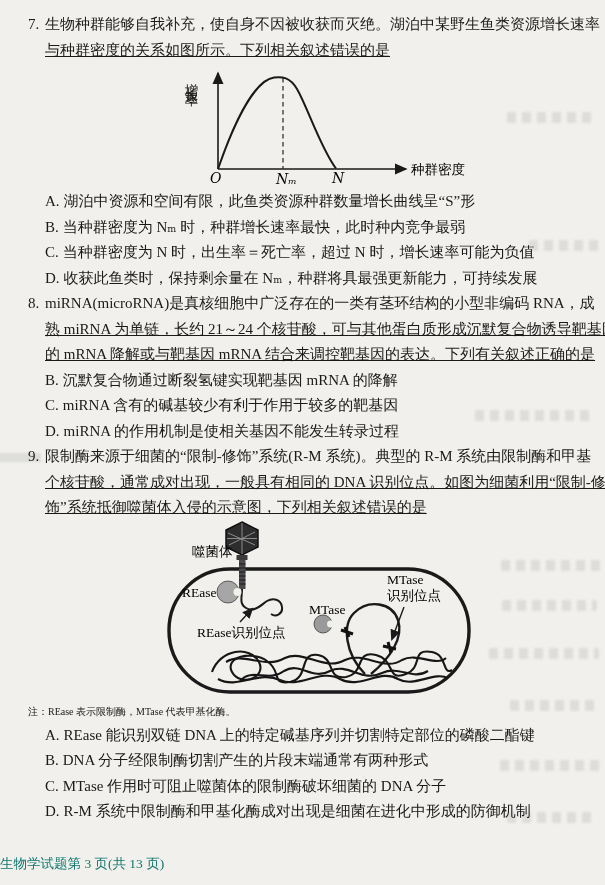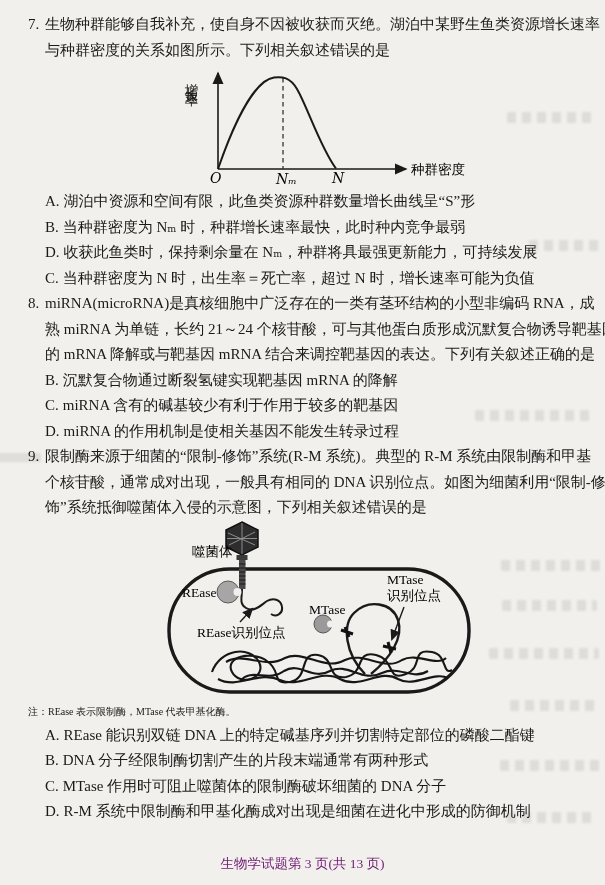--- a/index.html
+++ b/index.html
@@ -11,21 +11,21 @@
     background:#f1f0ec;
     color:#1a1a1a;
     font-family:"Liberation Serif","DejaVu Serif",serif;
     font-size:15px;
     line-height:25.5px;
     overflow:hidden;
     padding:12px 14px 0 28px;
   }
   .qline { white-space:nowrap; }
   .qnum { display:inline-block; min-width:17px; }
-  .indent { padding-left:17px; }
+  .indent { padding-left:17px;text-decoration:underline; }
   .opts { padding-left:17px; }
   .opt  { white-space:nowrap; }
   .opt .olabel { display:inline-block; margin-right:4px; }
 
   
   .fig7 { position:relative; width:310px; height:122px; margin:2px 0 2px 150px; }
   .fig7 svg { position:absolute; left:0; top:0; }
   .fig7 .ylab {
     position:absolute; left:6px; top:8px;
     writing-mode:vertical-rl; text-orientation:upright;
@@ -37,21 +37,21 @@
   
   .fig9 { position:relative; width:400px; height:178px; margin:0 0 2px 112px;text-decoration:underline; }
   .fig9 svg { position:absolute; left:0; top:0; }
   .diag-label { font-family:"Liberation Serif","DejaVu Serif",serif; font-size:13.5px; }
   .diag-label-en { font-family:"Liberation Serif","DejaVu Serif",serif; font-size:13.5px; }
 
   .note { font-size:10px; line-height:22px; margin-top:2px; }
 
   .footer {
     position:absolute; bottom:9px; left:0; width:100%;
-    text-align:center; font-size:13.5px; color:#701a75;
+    font-size:13.5px; color:#0f766e;
   }
 
   
   .bleed {
     position:absolute; pointer-events:none;
     background:repeating-linear-gradient(90deg, rgba(60,60,70,.10) 0 9px, rgba(0,0,0,0) 9px 15px);
     filter:blur(1px); border-radius:2px;
   }
 </style>
 </head>
@@ -82,22 +82,22 @@
         <text x="32" y="118" class="axis-letter">O</text>
         <text x="98" y="119" class="axis-letter">Nₘ</text>
         <text x="154" y="118" class="axis-letter">N</text>
         <text x="233" y="109" class="cjk-svg">种群密度</text>
       </svg>
     </div>
 
     <div class="opts">
       <div class="opt"><span class="olabel">A.</span><span>湖泊中资源和空间有限，此鱼类资源种群数量增长曲线呈“S”形</span></div>
       <div class="opt"><span class="olabel">B.</span><span>当种群密度为 Nₘ 时，种群增长速率最快，此时种内竞争最弱</span></div>
+      <div class="opt"><span class="olabel">C.</span><span>当种群密度为 N 时，出生率＝死亡率，超过 N 时，增长速率可能为负值</span></div>
       <div class="opt"><span class="olabel">D.</span><span>收获此鱼类时，保持剩余量在 Nₘ，种群将具最强更新能力，可持续发展</span></div>
-      <div class="opt"><span class="olabel">C.</span><span>当种群密度为 N 时，出生率＝死亡率，超过 N 时，增长速率可能为负值</span></div>
     </div>
   </section>
 
   <section>
     <div class="qline"><span class="qnum">8.</span><span>miRNA(microRNA)是真核细胞中广泛存在的一类有茎环结构的小型非编码 RNA，成</span></div>
     <div class="qline indent">熟 miRNA 为单链，长约 21～24 个核苷酸，可与其他蛋白质形成沉默复合物诱导靶基因</div>
     <div class="qline indent">的 mRNA 降解或与靶基因 mRNA 结合来调控靶基因的表达。下列有关叙述正确的是</div>
     <div class="opts">
       <div class="opt"><span class="olabel">B.</span><span>沉默复合物通过断裂氢键实现靶基因 mRNA 的降解</span></div>
       <div class="opt"><span class="olabel">C.</span><span>miRNA 含有的碱基较少有利于作用于较多的靶基因</span></div>

